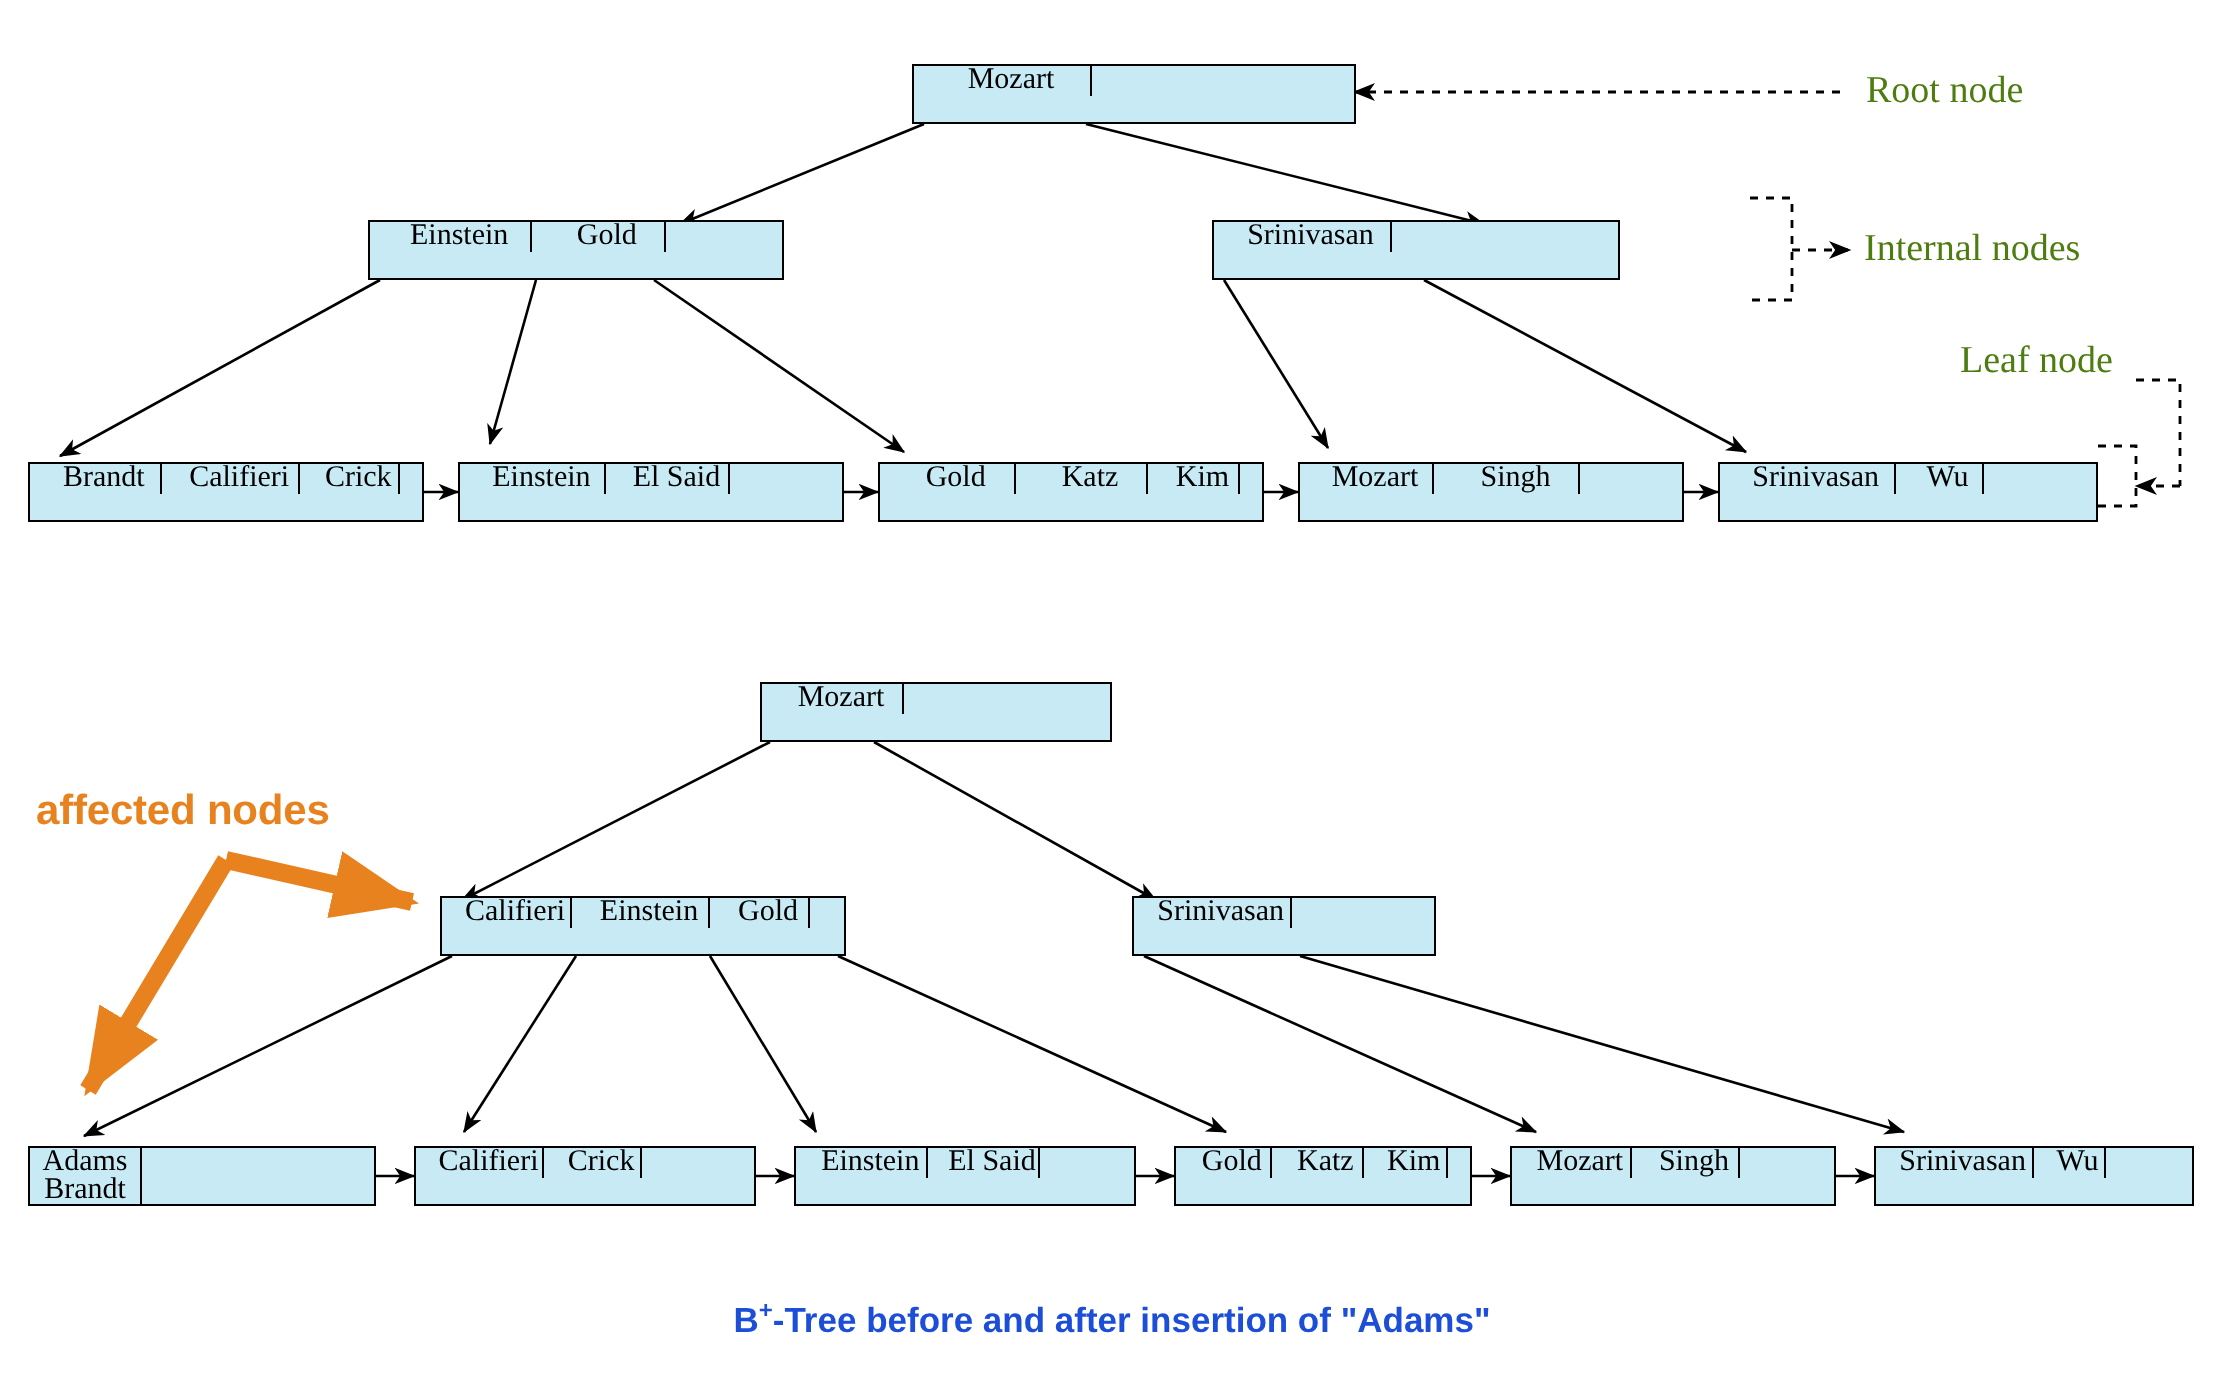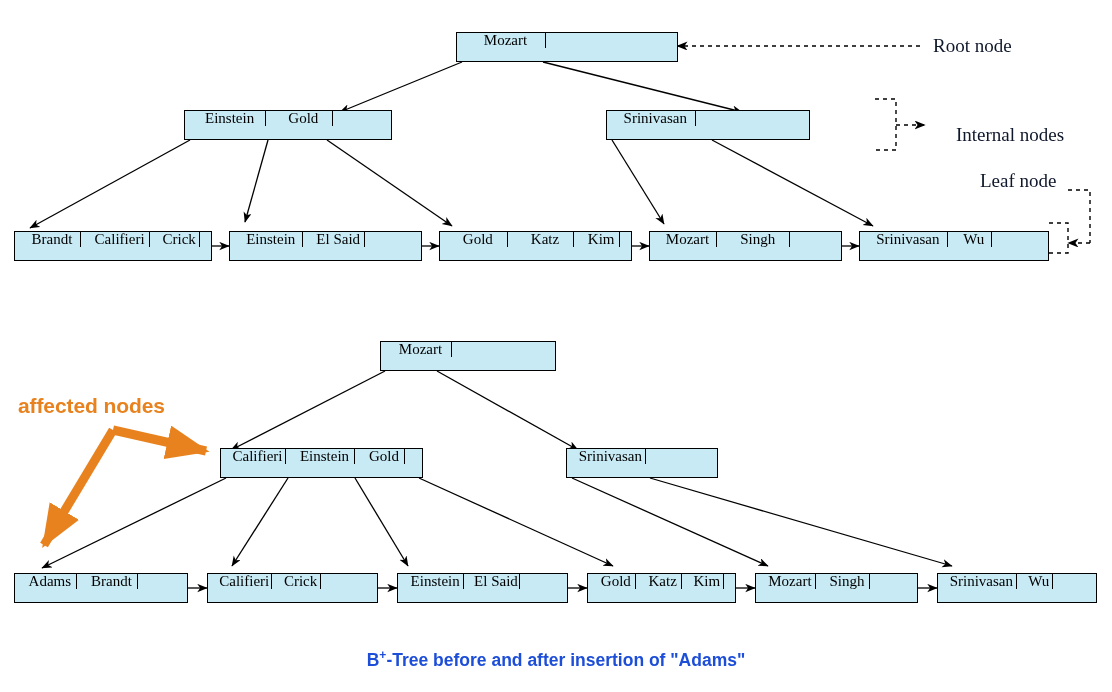--- a/index.html
+++ b/index.html
@@ -54,21 +54,21 @@
   .cell.ptr { width: 9px; min-width: 9px; }
   .cell.key { padding: 0 5px; }
   .cell.blank { }
   .node.leaf .cell.nextptr { width: 11px; min-width: 11px; }
 
   
   .side-label {
     position: absolute;
     font-family: "Liberation Serif", serif;
     font-size: 19px;
-    color: #0f172a;
+    color: #4d7c0f;
     white-space: nowrap;
   }
   .affected-label {
     position: absolute;
     font-family: "Liberation Sans", sans-serif;
     font-weight: bold;
     font-size: 21px;
     color: #e8821e;
     white-space: nowrap;
     letter-spacing: -0.1px;
@@ -244,21 +244,21 @@
     <div class="cell key" style="width:84px;">Srinivasan</div>
     <div class="cell ptr"></div>
     <div class="cell key" style="width:37px;">Wu</div>
     <div class="cell ptr"></div>
     <div class="cell blank" style="width:39px;"></div>
     <div class="cell nextptr"></div>
   </div>
 
   <div class="side-label" style="left:933px; top:35px;">Root node</div>
 
-  <div class="side-label" style="left:932px; top:124px;margin-left:24px;">Internal nodes</div>
+  <div class="side-label" style="left:932px; top:114px;">Internal nodes</div>
 
   <div class="side-label" style="left:980px; top:170px;">Leaf node</div>
 
   <div class="affected-label" style="left:18px; top:394px;">affected nodes</div>
 
   <div class="node" style="left:380px; top:341px; width:176px;">
     <div class="cell ptr"></div>
     <div class="cell key" style="width:62px;">Mozart</div>
     <div class="cell ptr"></div>
     <div class="cell blank" style="width:43px;"></div>
@@ -280,21 +280,21 @@
   <div class="node" style="left:566px; top:448px; width:152px;">
     <div class="cell ptr"></div>
     <div class="cell key" style="width:72px;">Srinivasan</div>
     <div class="cell ptr"></div>
     <div class="cell blank" style="width:24px;"></div>
     <div class="cell ptr"></div>
     <div class="cell blank" style="width:22px;"></div>
     <div class="cell ptr"></div>
   </div>
 
-  <div class="node leaf" style="left:14px; top:573px; width:174px;">
+  <div class="node leaf" style="left:14px; top:573px; width:174px;flex-direction:column;">
     <div class="cell ptr"></div>
     <div class="cell key" style="width:56px;">Adams</div>
     <div class="cell ptr"></div>
     <div class="cell key" style="width:56px;">Brandt</div>
     <div class="cell ptr"></div>
     <div class="cell blank" style="width:31px;"></div>
     <div class="cell nextptr"></div>
   </div>
 
   <div class="node leaf" style="left:207px; top:573px; width:171px;">

